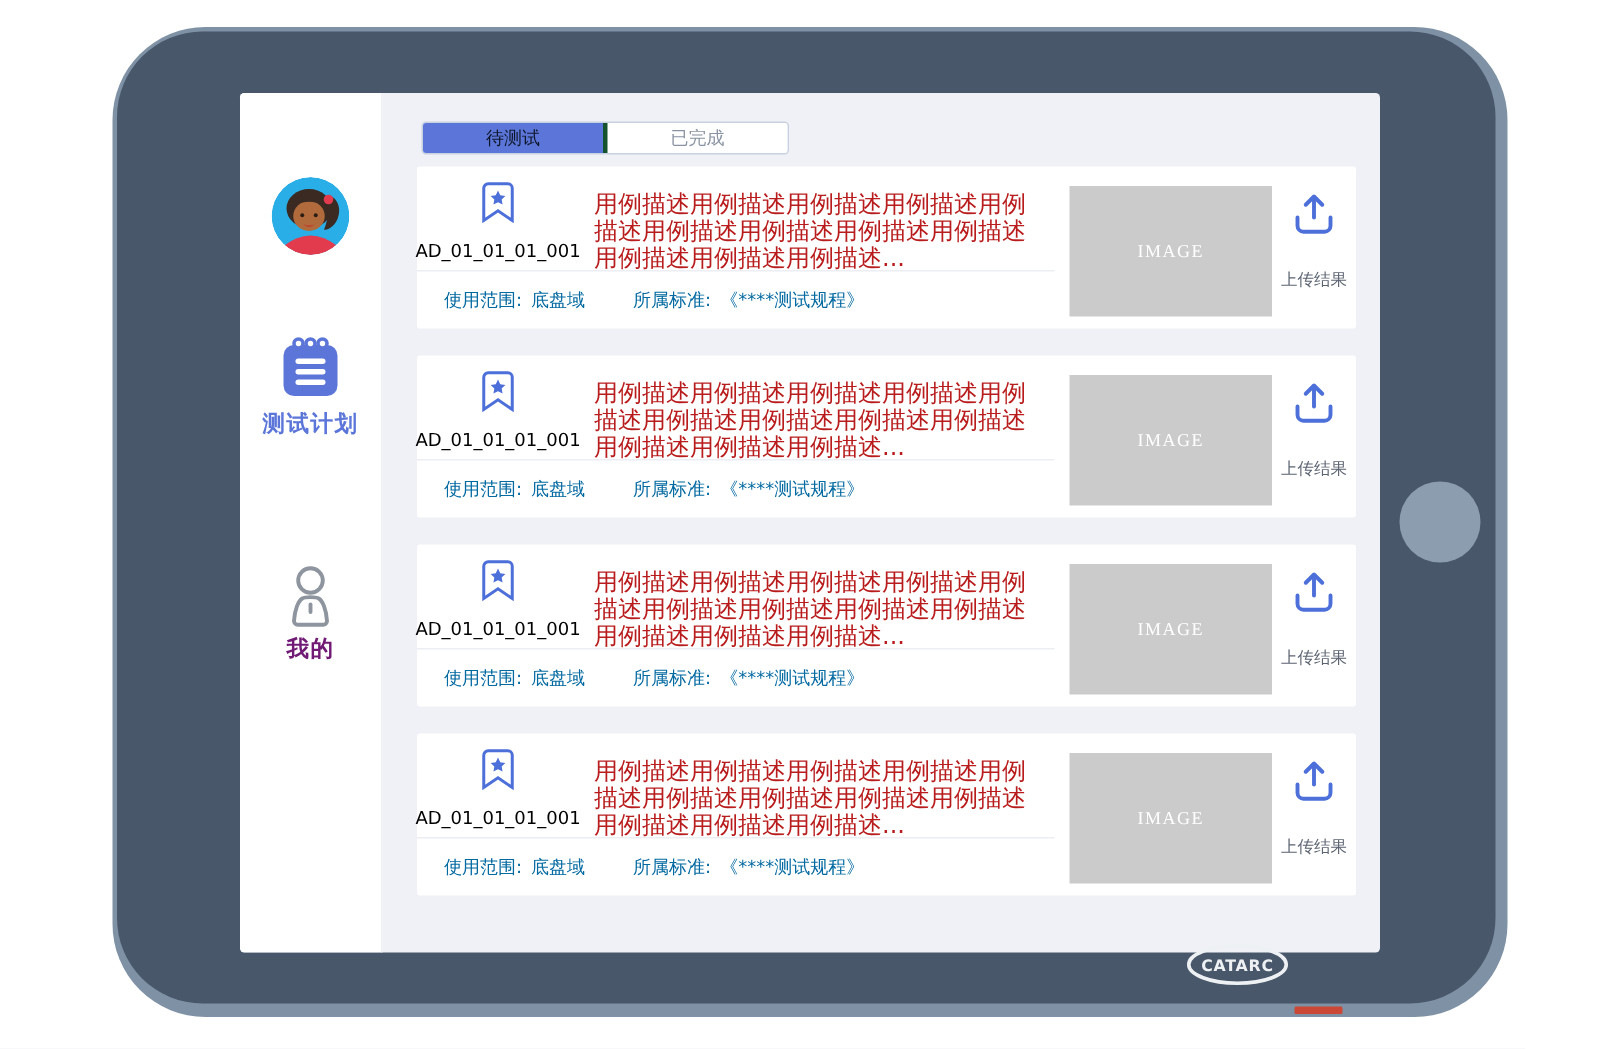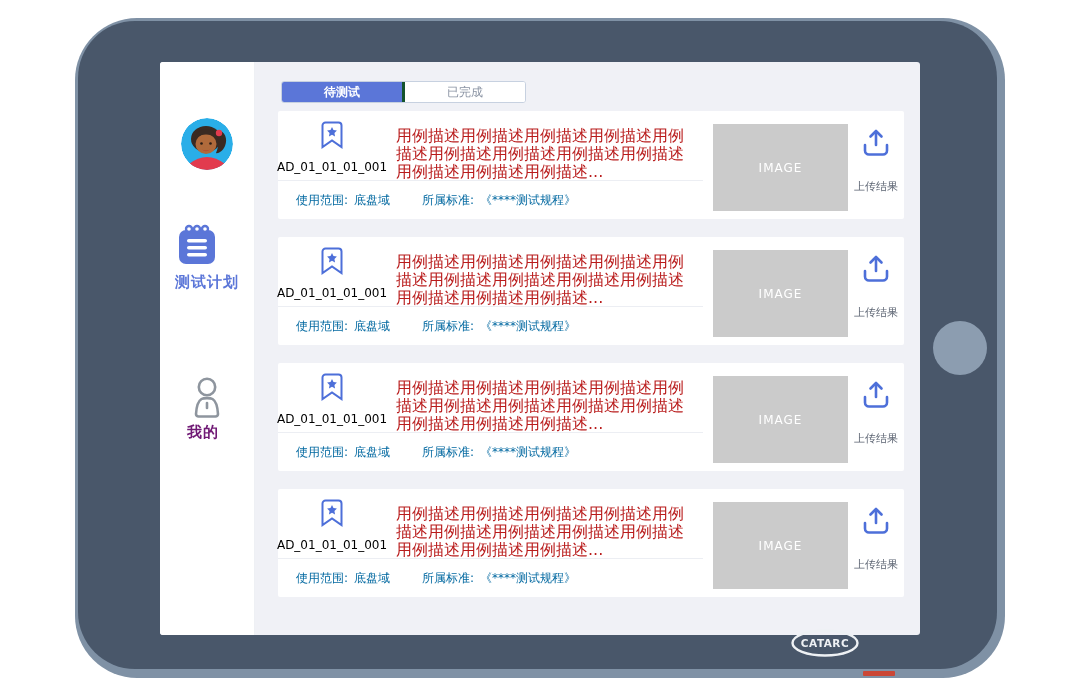--- a/index.html
+++ b/index.html
@@ -25,59 +25,59 @@
   .screen{
     position:absolute;left:85px;top:44px;width:760px;height:573px;
     background:#f0f1f6;border-radius:3px;overflow:hidden;display:flex;
   }
   
   .sidebar{
     width:94px;flex-shrink:0;background:#ffffff;border-right:1px solid #eef0f4;
     display:flex;flex-direction:column;align-items:center;
   }
   .avatar{margin-top:56px;width:52px;height:52px;border-radius:50%;overflow:hidden;cursor:pointer;}
-  .side-item{display:flex;flex-direction:column;align-items:flex-start;cursor:pointer;}
+  .side-item{display:flex;flex-direction:column;align-items:center;cursor:pointer;}
   .side-item.item-plan{margin-top:52px;}
   .side-item.item-mine{margin-top:84px;}
   .side-label{margin-top:5px;font-size:15px;font-weight:bold;letter-spacing:1px;}
   .item-plan .side-label{color:#5b76d8;}
   .item-mine .side-label{color:#701a75;}
   
   .content{flex:1;padding:19px 16px 0 23px;}
   .tabs{
     display:flex;width:243px;margin-left:3px;background:#ffffff;
     border:1px solid #c7d1e0;border-radius:3px;overflow:hidden;
   }
   .tab{
     flex:1;height:20px;line-height:20px;text-align:center;
     font-size:12px;color:#8a93a3;background:#ffffff;cursor:pointer;
   }
   .tab + .tab{border-left:3px solid #14532d;}
-  .tab.active{background:#5b76d8;color:#ffffff;border-left:none;font-weight:bold;}
+  .tab.active{background:#5b76d8;color:#0f172a;border-left:none;}
   .cards{margin-top:8px;}
   .card{
     display:flex;background:#ffffff;height:108px;margin-bottom:18px;
     border-radius:2px;box-sizing:border-box;
   }
   .card-main{width:425px;display:flex;flex-direction:column;}
   .card-top{height:69px;display:flex;box-sizing:border-box;}
   .icon-col{width:108px;display:flex;flex-direction:column;align-items:center;padding-top:10px;box-sizing:border-box;}
   .case-id{margin-top:11px;font-size:12px;color:#000000;white-space:nowrap;}
   .desc{
     flex:1;padding:16px 8px 0 10px;font-size:16px;line-height:18px;
     color:#b91c1c;overflow:hidden;word-break:break-all;
   }
   .card-divider{border-top:1px solid #eceef3;margin:0;height:0;}
   .card-meta{flex:1;display:flex;align-items:center;padding-left:18px;font-size:12px;color:#0369a1;}
   .meta-pair{white-space:nowrap;}
   .meta-pair + .meta-pair{margin-left:32px;}
   .meta-pair .m-label{margin-right:6px;}
   .image-box{
     width:135px;height:87px;margin:13px 0 0 10px;background:#cbcbcb;
-    display:flex;align-items:center;justify-content:center;flex-shrink:0;
+    display:flex;align-items:center;justify-content:center;flex-shrink:0;font-family:Liberation Serif, serif;
   }
   .image-box span{color:#ffffff;font-size:12px;letter-spacing:1px;}
   .upload-col{
     flex:1;display:flex;flex-direction:column;align-items:center;justify-content:center;
     margin-top:-8px;cursor:pointer;
   }
   .upload-label{margin-top:21px;font-size:11px;color:#5d6573;white-space:nowrap;}
   
   .logo{position:absolute;left:790px;top:629px;display:flex;align-items:flex-start;z-index:5;}
   .logo-name{margin-left:8px;font-size:27px;font-weight:900;color:#30506f;letter-spacing:2px;line-height:30px;}

